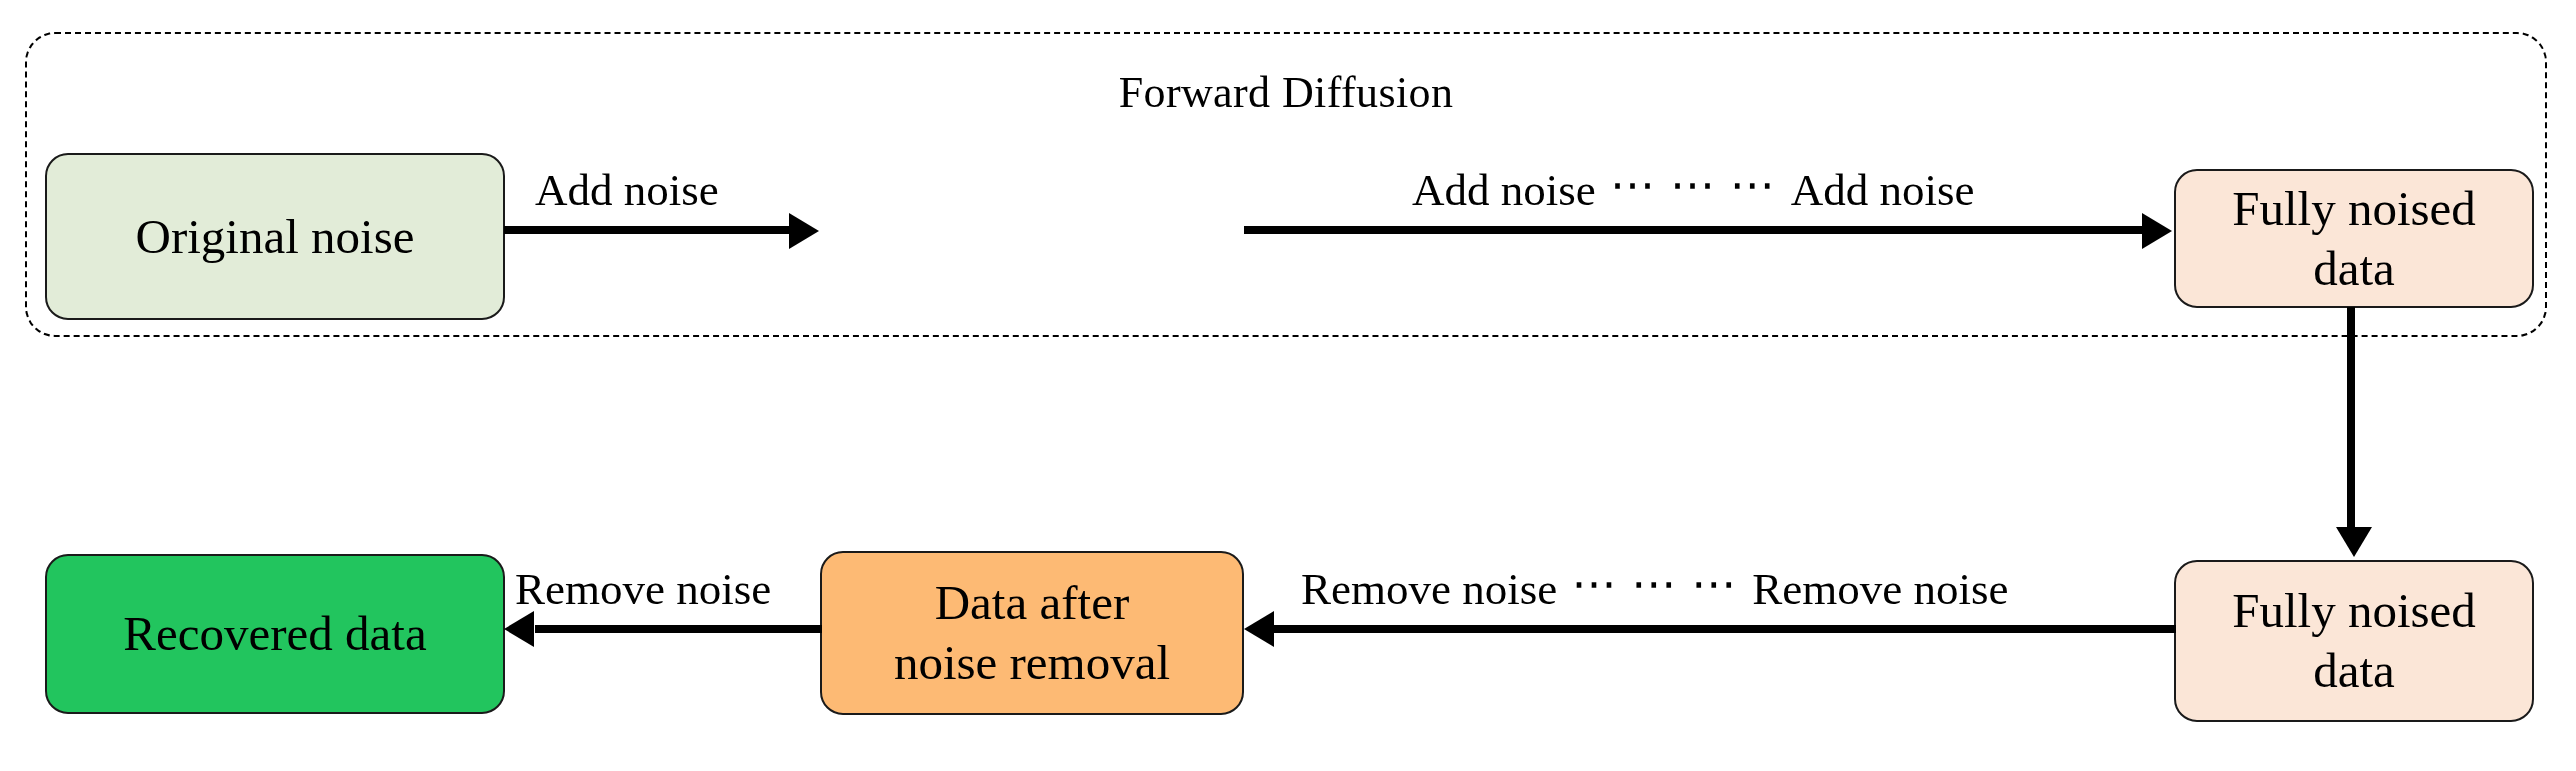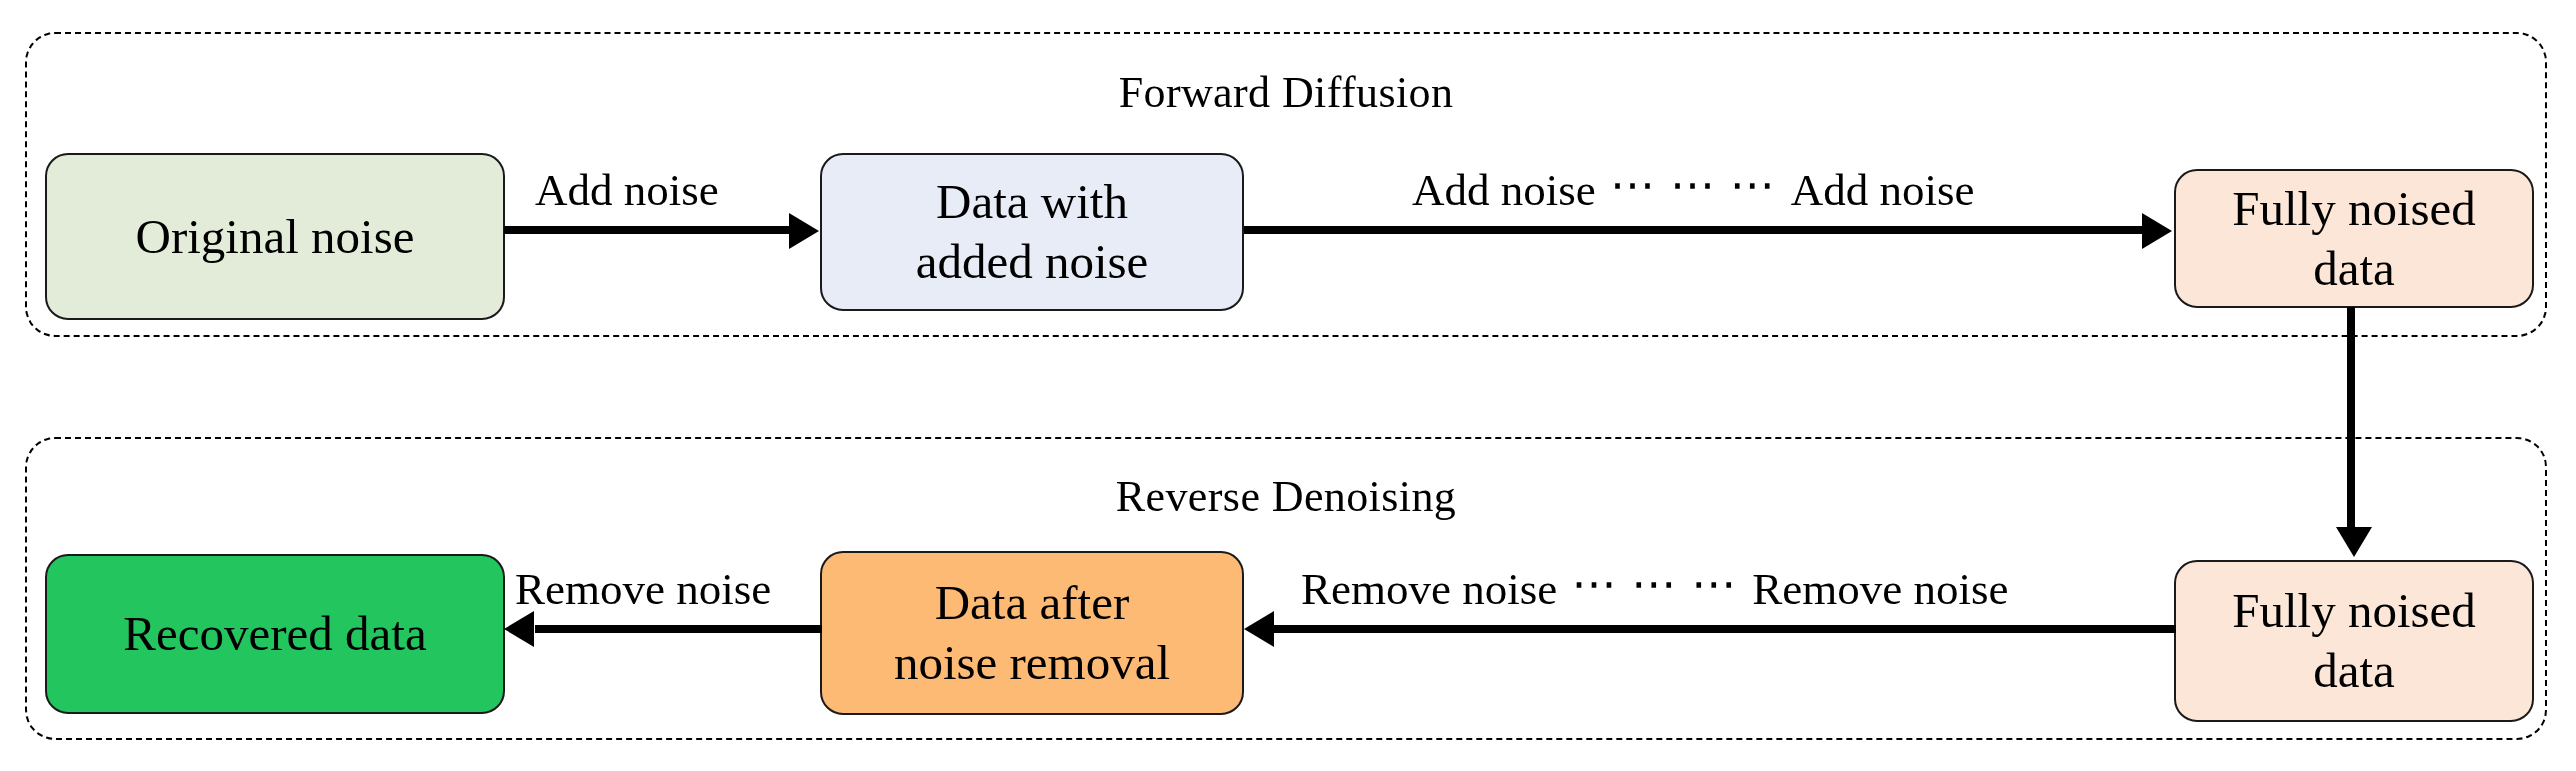--- a/index.html
+++ b/index.html
@@ -137,44 +137,39 @@
 <body>
 
 <div id="canvas">
 
   <div class="panel" id="panel-forward">
     <div class="panel-title">Forward Diffusion</div>
   </div>
 
   <div class="node" id="node-original">Original noise</div>
 
-  <div class="node" id="node-data-noise">Data with
-added noise</div>
 
   <div class="node" id="node-fully-top">Fully noised
 data</div>
 
   <div class="arrow-h" id="arrow1-line"></div>
   <div class="arrow-head right" id="arrow1-head"></div>
   <div class="edge-label" id="label-add1">
     <span>Add noise</span>
   </div>
 
   <div class="arrow-h" id="arrow2-line"></div>
   <div class="arrow-head right" id="arrow2-head"></div>
   <div class="edge-label" id="label-add2">
     <span>Add noise</span><span class="dots">⋯ ⋯ ⋯</span><span>Add noise</span>
   </div>
 
   <div class="arrow-v" id="arrow-v-line"></div>
   <div class="arrow-head down" id="arrow-v-head"></div>
 
-  <div class="panel" id="panel-reverse">
-    <div class="panel-title">Reverse Denoising</div>
-  </div>
 
   <div class="node" id="node-recovered">Recovered data</div>
 
   <div class="node" id="node-data-removed">Data after
 noise removal</div>
 
   <div class="node" id="node-fully-bottom">Fully noised
 data</div>
 
   <div class="arrow-h" id="arrow3-line"></div>

